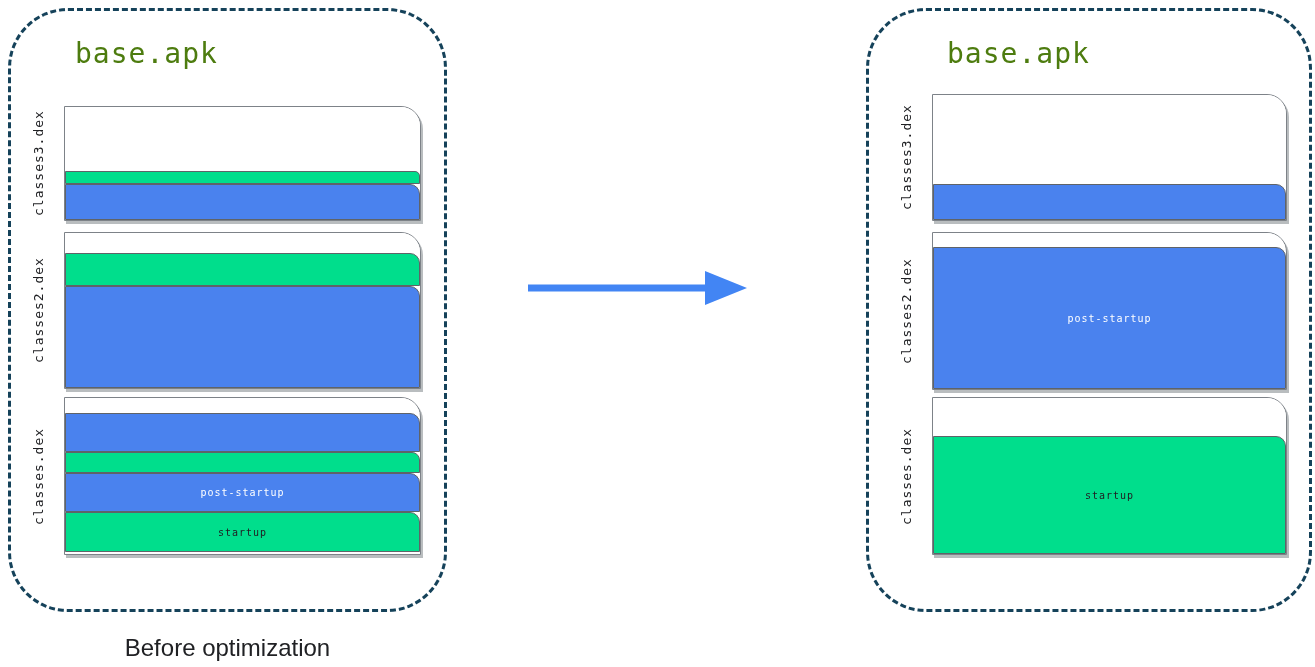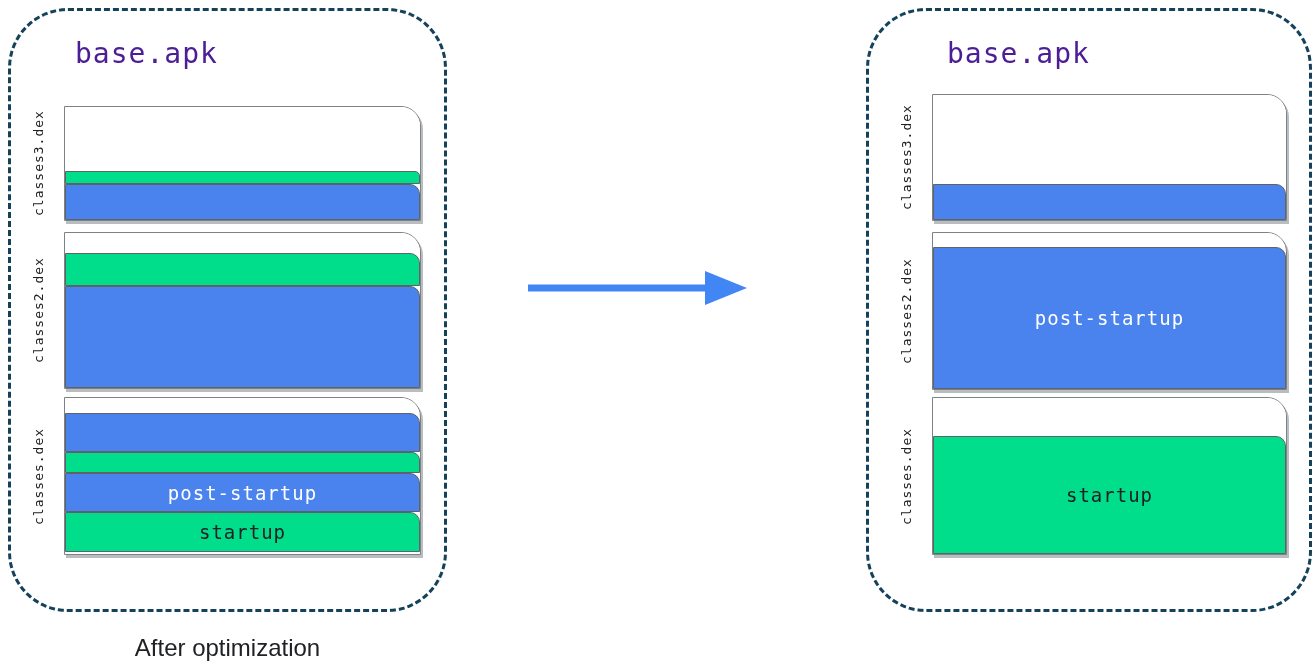--- a/index.html
+++ b/index.html
@@ -9,40 +9,40 @@
   }
   .panel-group{position:absolute;}
   .panel-box{
     position:absolute;left:0;top:0;
     border:3px dashed #15425a;border-radius:60px;
     box-sizing:border-box;background:#ffffff;
   }
   .panel-title{
     position:absolute;
     font-family:"DejaVu Sans Mono","Liberation Mono",monospace;
-    font-size:28px;letter-spacing:1px;color:#4c1d95;white-space:nowrap;
+    font-size:28px;letter-spacing:1px;color:#4d7c0f;white-space:nowrap;
   }
   .caption{
     position:absolute;left:0;right:0;text-align:center;
     font-size:24px;color:#202124;
   }
   .file{
     position:absolute;background:#ffffff;
     border:1.5px solid #7d8288;border-top-right-radius:20px;
     box-sizing:border-box;overflow:hidden;
     box-shadow:2px 3px 0 rgba(128,134,139,0.55);
   }
   .seg{
     position:relative;width:100%;box-sizing:border-box;
     display:flex;align-items:center;justify-content:center;
   }
   .seg.colored{border:1px solid #5f6368;}
   .seg-label{
     font-family:"DejaVu Sans Mono","Liberation Mono",monospace;
-    font-size:19px;letter-spacing:1px;white-space:nowrap;
+    font-size:10px;letter-spacing:1px;white-space:nowrap;
   }
   .file-label{
     position:absolute;display:flex;align-items:center;justify-content:center;
     writing-mode:vertical-rl;transform:rotate(180deg);
     font-family:"DejaVu Sans Mono","Liberation Mono",monospace;
     font-size:13px;color:#202124;letter-spacing:1px;white-space:nowrap;
   }
   .arrow-wrap{position:absolute;left:520px;top:265px;width:235px;height:46px;}
 </style>
 </head>
@@ -73,21 +73,21 @@
             <div class="seg colored" style="height: 39px; background: rgb(74, 130, 238); border-top-right-radius: 10px;">
               <span class="seg-label" style="color: rgb(255, 255, 255);">post-startup</span>
             </div>
             <div class="seg colored" style="height: 40px; background: rgb(0, 222, 140); border-top-right-radius: 10px;">
               <span class="seg-label" style="color: rgb(32, 33, 36);">startup</span>
             </div>
           </div>
           <div class="file-label" style="left: 12px; top: 386px; width: 30px; height: 158px;">classes.dex</div>
         </div>
     </div>
-    <div class="caption" style="top: 626px;">After optimization</div>
+    <div class="caption" style="top: 626px;">Before optimization</div>
   </div>
 
   <div class="arrow-wrap">
     <svg width="235" height="46" viewBox="0 0 235 46" xmlns="http://www.w3.org/2000/svg">
       <line x1="8" y1="23" x2="190" y2="23" stroke="#4285f4" stroke-width="7"></line>
       <polygon points="185,6 185,40 227,23" fill="#4285f4"></polygon>
     </svg>
   </div>
 
   <div class="panel-group" style="left: 866px; top: 8px; width: 446px; height: 664px;">

